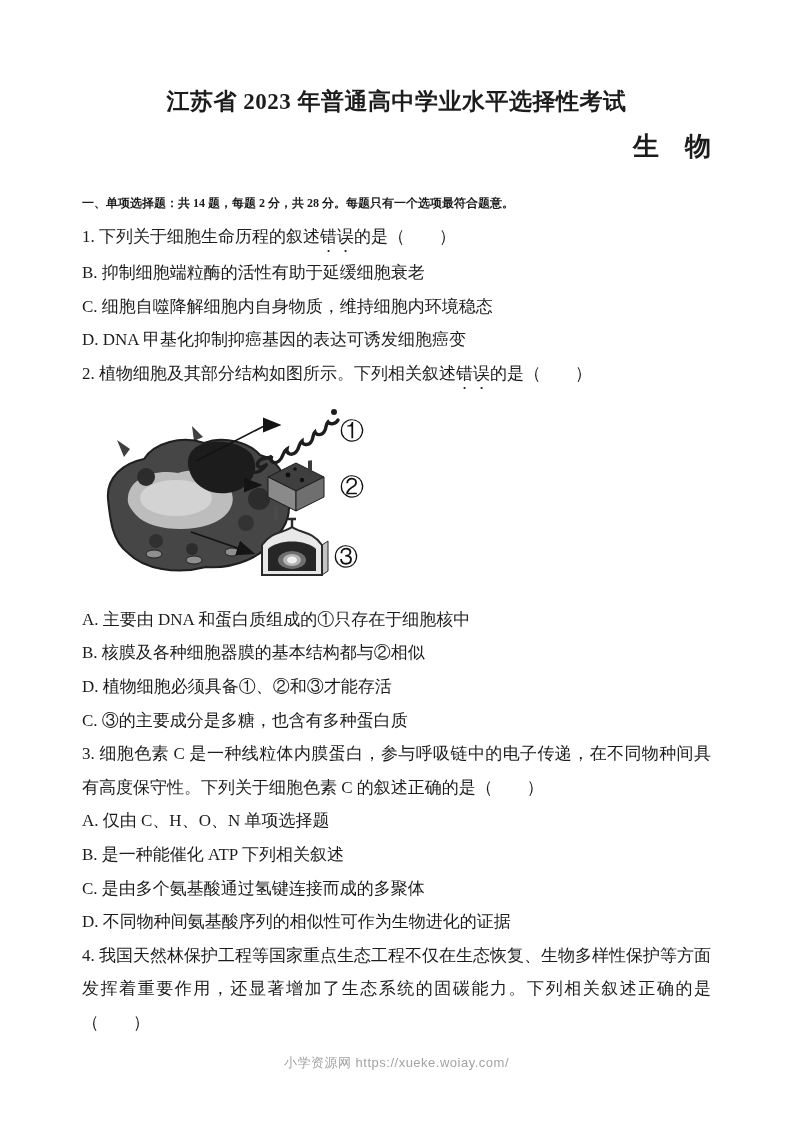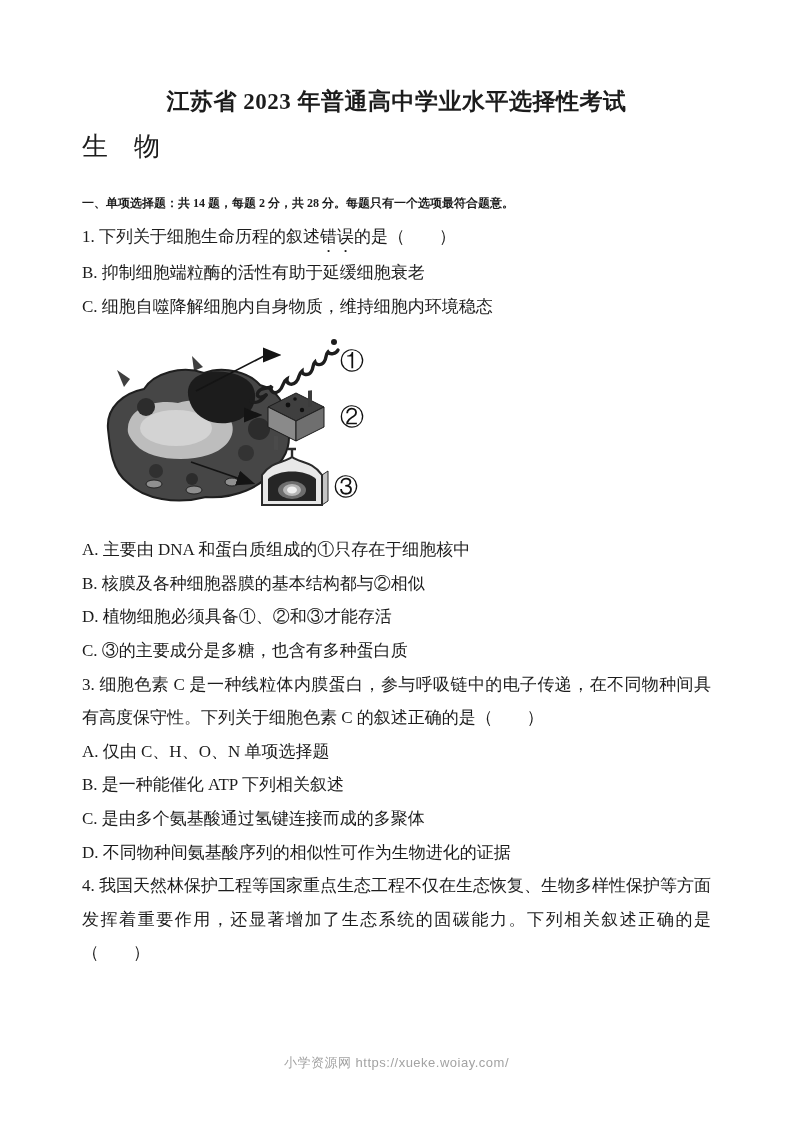--- a/index.html
+++ b/index.html
@@ -17,22 +17,22 @@
   .content { padding: 86px 68px 0 68px; }
   .title {
     font-size: 23px;
     font-weight: bold;
     text-align: center;
     margin: 0;
     letter-spacing: 0.5px;
   }
   .subject {
     font-size: 26px;
-    font-weight: normal;
-    text-align: left;
+    font-weight: bold;
+    text-align: right;
     margin: 12px 0 0 0;
   }
   .section-header {
     font-size: 12px;
     font-weight: bold;
     line-height: 34px;
     margin: 22px 0 0 0;
   }
   .stem, .option {
     font-size: 17px;
@@ -69,21 +69,23 @@
   <div class="content">
 
     <h1 class="title">江苏省 2023 年普通高中学业水平选择性考试</h1>
     <h2 class="subject">生　物</h2>
 
     <p class="section-header">一、单项选择题：共 14 题，每题 2 分，共 28 分。每题只有一个选项最符合题意。</p>
 
     <p class="stem"><span>1. 下列关于细胞生命历程的叙述</span><span class="emph">错误</span><span>的是（　　）</span></p>
     <p class="option">B. 抑制细胞端粒酶的活性有助于延缓细胞衰老</p>
     <p class="option">C. 细胞自噬降解细胞内自身物质，维持细胞内环境稳态</p>
+    <p class="option">D. DNA 甲基化抑制抑癌基因的表达可诱发细胞癌变</p>
 
+    <p class="stem"><span>2. 植物细胞及其部分结构如图所示。下列相关叙述</span><span class="emph">错误</span><span>的是（　　）</span></p>
 
     <div class="figure">
       <svg width="332" height="198" viewBox="0 0 332 198">
         <defs>
           <marker id="arrow" markerWidth="11" markerHeight="9" refX="9" refY="4.5" orient="auto">
             <path d="M0,0 L11,4.5 L0,9 Z" fill="#141414"></path>
           </marker>
         </defs>
 
         <g>

